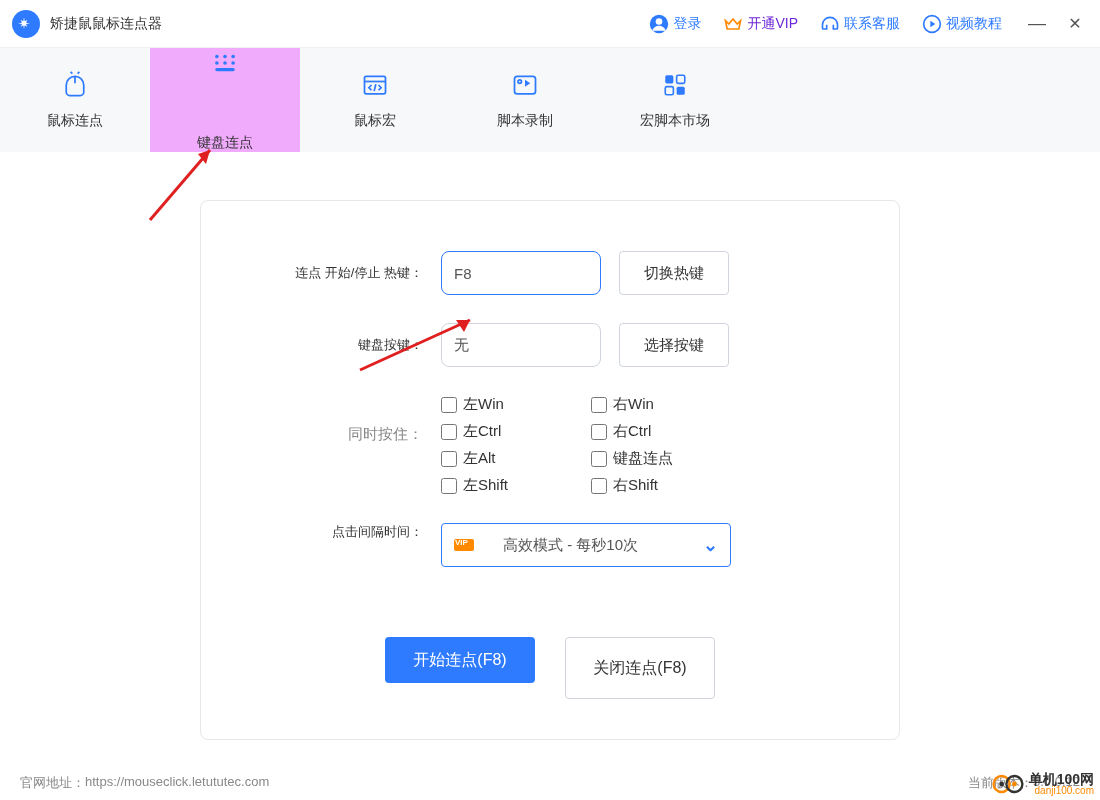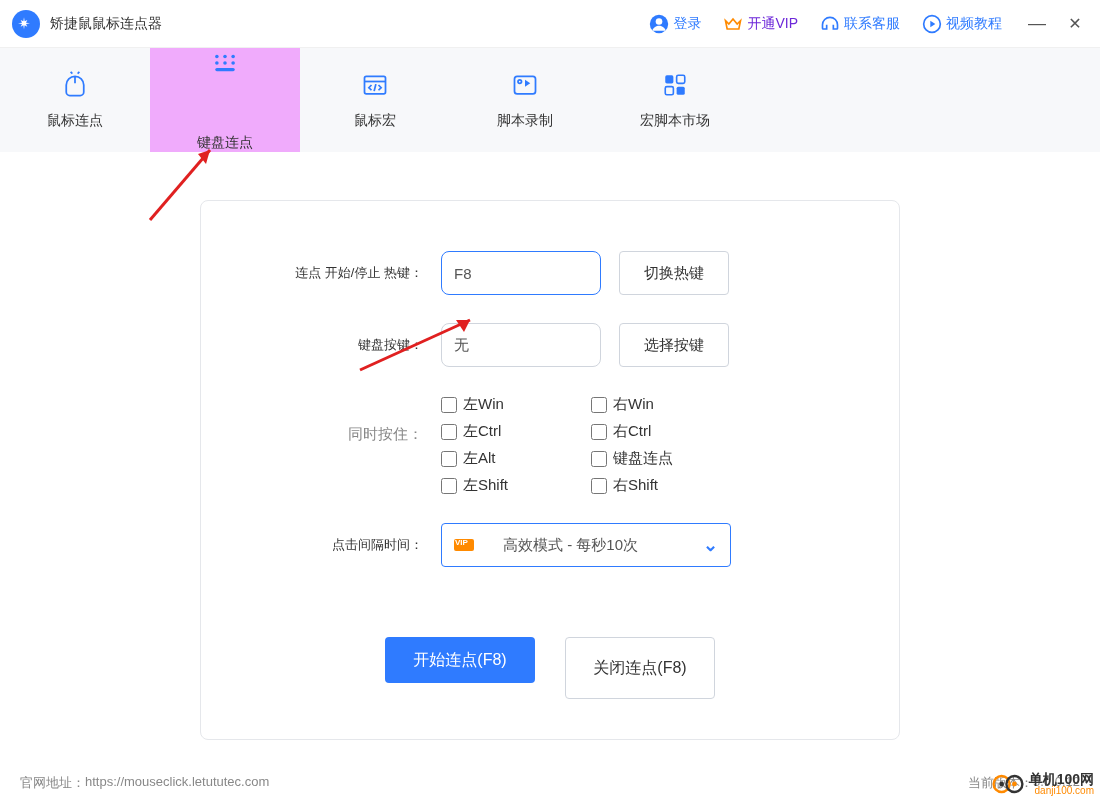--- a/index.html
+++ b/index.html
@@ -33,21 +33,21 @@
   .text-input { width:160px; height:44px; border:1px solid #2f7bff; border-radius:8px; padding:0 12px; font-size:15px; color:#555; outline:none; }
   .text-input.plain { border-color:#d0d5dd; }
   .side-btn { width:110px; height:44px; margin-left:18px; border:1px solid #d0d5dd; background:#fff; border-radius:4px; font-size:15px; color:#333; cursor:pointer; }
 
   .mods-row { display:flex; align-items:flex-start; margin-bottom:28px; }
   .mods-label { width:200px; text-align:right; padding-right:18px; font-size:15px; color:#888; padding-top:30px; }
   .mods-grid { display:grid; grid-template-columns:150px 150px; row-gap:8px; column-gap:0; }
   .chk { display:flex; align-items:center; font-size:15px; color:#333; }
   .chk input { width:16px; height:16px; margin-right:6px; accent-color:#2f7bff; }
 
-  .select-row { display:flex; align-items:center; }
+  .select-row { display:flex; }
   .select-box { width:290px; height:44px; border:1px solid #2f7bff; border-radius:4px; display:flex; align-items:center; padding:0 12px; cursor:pointer;gap:21px; }
   .vip-badge { width:20px; height:12px; background:#ff8a00; border-radius:2px; margin-right:8px; position:relative; }
   .vip-badge::after { content:"VIP"; position:absolute; font-size:8px; color:#fff; font-weight:bold; left:1px; top:-1px; }
   .select-text { flex:1; font-size:15px; color:#555; }
   .chevron { color:#2f7bff; font-size:18px; font-weight:bold; }
 
   .action-row { position:absolute; bottom:40px; left:0; right:0; display:flex; justify-content:center; gap:30px; }
   .primary-btn { width:150px; height:46px; background:#2f7bff; color:#fff; border:none; border-radius:4px; font-size:16px; cursor:pointer; }
   .secondary-btn { width:150px; height:62px; background:#fff; color:#333; border:1px solid #d0d5dd; border-radius:4px; font-size:16px; cursor:pointer; }
 

